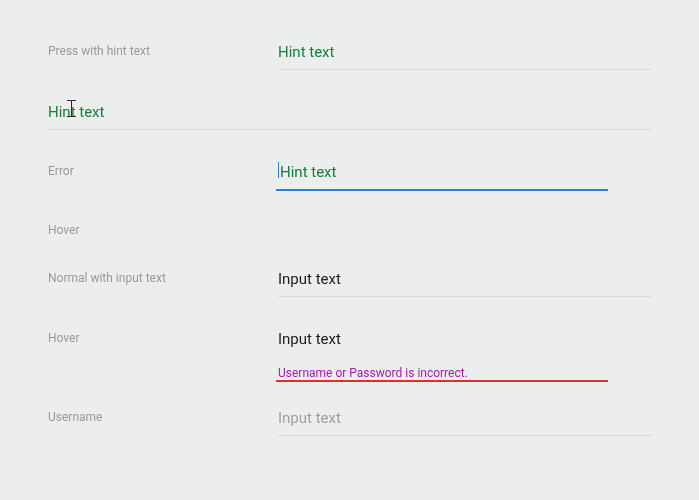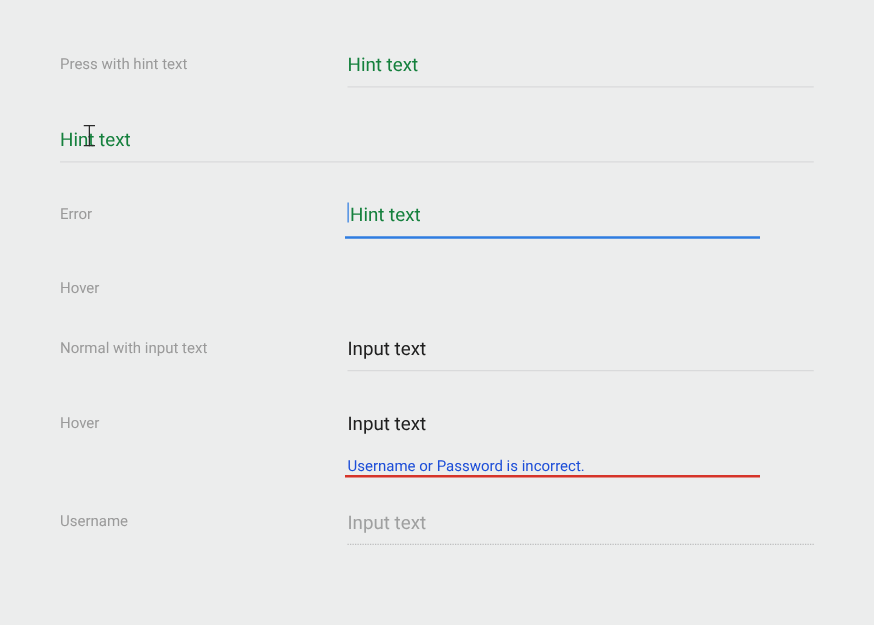--- a/index.html
+++ b/index.html
@@ -66,21 +66,21 @@
   .underline-error .bar {
     position: absolute;
     left: -2px;
     bottom: -2px;
     height: 2px;
     width: 89%;
     background: #d63429;
   }
   .error-msg {
     font-size: 12px;
-    color: #1d4ed8;
+    color: #a21caf;
     margin-top: 10px;
   }
 
   
   .ibeam {
     position: absolute;
     top: 2px;
     width: 9px;
     height: 17px;
     pointer-events: none;

